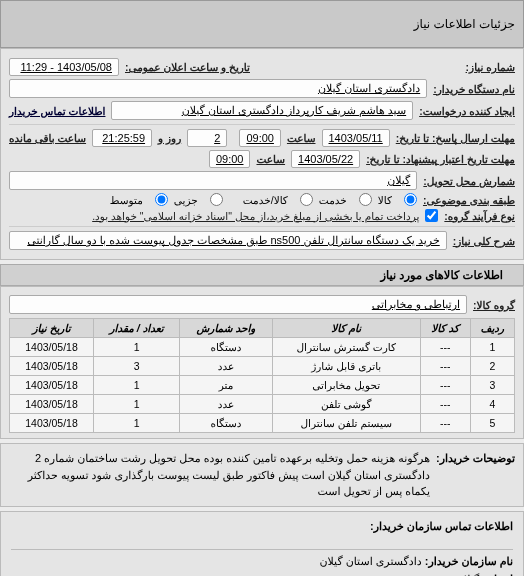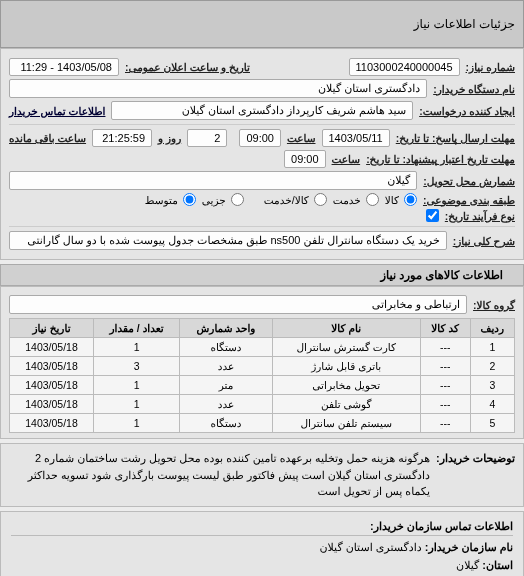--- a/index.html
+++ b/index.html
@@ -36,26 +36,27 @@
     text-decoration: underline;
   }
   .input {
     background: #fdfdfd;
     border: 1px solid #aaa;
     border-radius: 2px;
     padding: 2px 6px;
     font-size: 11px;
     min-height: 18px;
     flex: 1;
+    text-decoration: underline;
   }
   .input.small { flex: 0 0 auto; min-width: 60px; }
   .input.xs { flex: 0 0 auto; min-width: 40px; }
   .input.mid { flex: 0 0 auto; min-width: 110px; }
   .sep { height: 1px; background: #ccc; margin: 4px 0; }
-  .radio-row label { display: inline-flex; align-items: center; gap: 5px; font-size: 10.5px; }
+  .radio-row label { display: inline-flex; align-items: center; gap: 12px; font-size: 10.5px; }
   .section-title {
     background: #d0d0d0;
     border: 1px solid #aaa;
     padding: 3px 20px;
     font-size: 11.5px;
     font-weight: bold;
     margin-top: 4px;
   }
   table.items {
     width: 100%;
@@ -65,20 +66,21 @@
   }
   table.items th, table.items td {
     border: 1px solid #bbb;
     padding: 3px 4px;
     font-size: 10.5px;
     text-align: center;
   }
   table.items th {
     background: #d8d8d8;
     font-weight: bold;
+    font-style: italic;
   }
   .desc-box {
     background: #e5e5e5;
     border: 1px solid #bbb;
     padding: 6px 8px;
     font-size: 11px;
     line-height: 1.5;
     margin-top: 4px;
     display: flex;
     gap: 6px;
@@ -89,36 +91,35 @@
     border: 1px solid #bbb;
     padding: 6px 10px;
     font-size: 11px;
     line-height: 1.6;
     margin-top: 4px;
   }
   .contact-box .hdr {
     font-weight: bold;
     margin-bottom: 3px;
     border-bottom: 1px solid #bbb;
-    padding-bottom: 0;
+    padding-bottom: 14px;
   }
   .contact-box .line b { font-weight: bold; }
   .flex-fill { flex: 1; }
   .spacer { width: 8px; }
 </style>
 </head>
 <body>
 
 <div class="panel-header">جزئیات اطلاعات نیاز</div>
 
 <div class="panel-body">
 
   <div class="row">
     <span class="label">شماره نیاز:</span>
-    <span class="input mid">1103000240000045</span>
     <div class="flex-fill"></div>
     <span class="label">تاریخ و ساعت اعلان عمومی:</span>
     <span class="input mid">1403/05/08 - 11:29</span>
   </div>
 
   <div class="row">
     <span class="label">نام دستگاه خریدار:</span>
     <span class="input">دادگستری استان گیلان</span>
   </div>
 
@@ -137,20 +138,21 @@
     <span class="input xs">09:00</span>
     <div class="flex-fill"></div>
     <span class="input xs">2</span>
     <span class="label">روز و</span>
     <span class="input small">21:25:59</span>
     <span class="label">ساعت باقی مانده</span>
   </div>
 
   <div class="row">
     <span class="label">مهلت تاریخ اعتبار پیشنهاد: تا تاریخ:</span>
+    <span class="input small">1403/05/22</span>
     <span class="label">ساعت</span>
     <span class="input xs">09:00</span>
   </div>
 
   <div class="row">
     <span class="label">شمارش محل تحویل:</span>
     <span class="input">گیلان</span>
   </div>
 
   <div class="row radio-row">
@@ -172,22 +174,23 @@
         <input type="radio" style=""> 
         <span>جزیی</span>
       </label>
     <label>
         <input type="radio" checked="" style=""> 
         <span>متوسط</span>
       </label>
   </div>
 
   <div class="row">
-    <span class="label">نوع فرآیند تاریخ:</span>
+    <span class="label">نوع فرآیند گروه:</span>
     <input type="checkbox" checked="" style="">
+    <span class="label" style="font-weight:normal;">پرداخت تمام یا بخشی از مبلغ خرید،از محل "اسناد خزانه اسلامی" خواهد بود.</span>
   </div>
 
   <div class="sep"></div>
 
   <div class="row">
     <span class="label">شرح کلی نیاز:</span>
     <span class="input">خرید یک دستگاه سانترال تلفن ns500 طبق مشخصات جدول پیوست شده با دو سال گارانتی</span>
   </div>
 </div>
 

